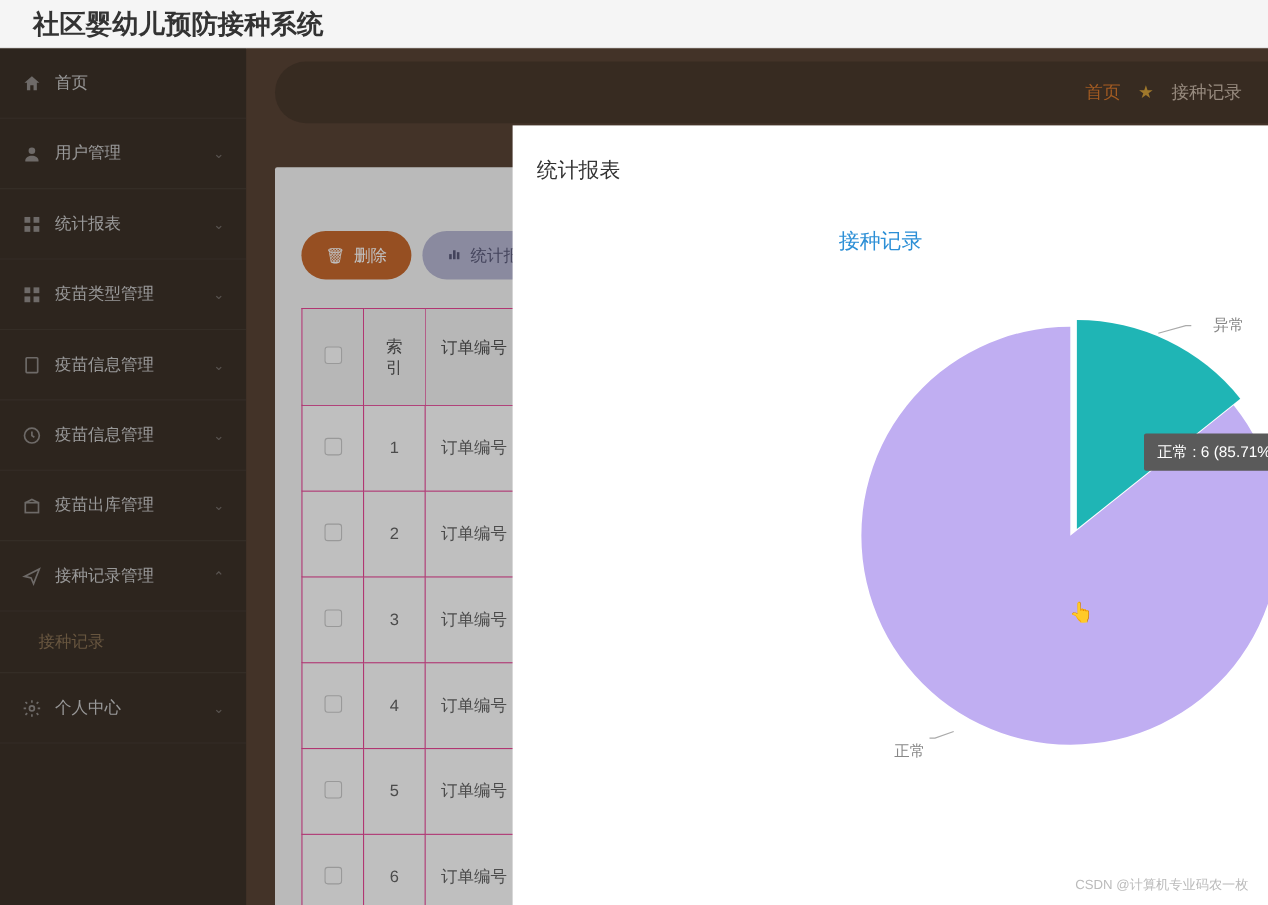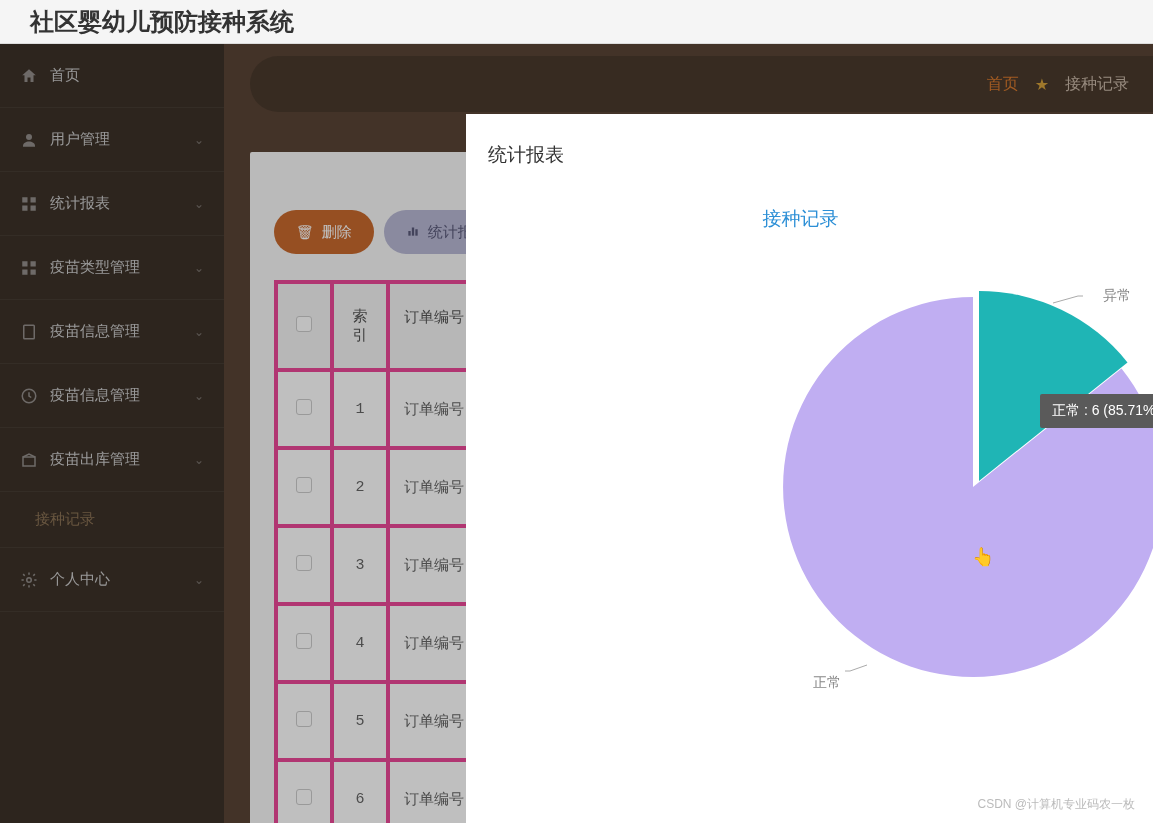--- a/index.html
+++ b/index.html
@@ -123,26 +123,25 @@
   color: #5a5a7a;
 }
 .btn .ico { font-size: 14px; }
 .table {
   width: calc(100% - 24px);
   margin-left: 24px;
   border-collapse: collapse;
   background: #fff;
 }
 .table th, .table td {
-  border: 4px solid #ec4899;
+  border: 1px solid #ec4899;
   padding: 0 14px;
   text-align: left;
   color: #666;
   font-size: 15px;
-  font-family: Liberation Mono, monospace;
 }
 .table th {
   background: #f5f5f5;
   height: 88px;
   font-weight: 500;
   color: #555;
   position: relative;
 }
 .table td {
   height: 78px;
@@ -316,20 +315,29 @@
     </div>
     <div class="sidebar-item">
       <span class="icon">
         <svg viewBox="0 0 24 24" width="18" height="18" fill="none" stroke="#ccc" stroke-width="2">
             <rect x="4" y="8" width="16" height="12"></rect>
             <path d="M4 8l8-4 8 4"></path>
           </svg>
       </span>
       <span class="label">疫苗出库管理</span>
       <span class="chevron">⌄</span>
+    </div>
+    <div class="sidebar-item">
+      <span class="icon">
+        <svg viewBox="0 0 24 24" width="18" height="18" fill="none" stroke="#ccc" stroke-width="2">
+            <path d="M3 12l18-9-7 18-3-7z"></path>
+          </svg>
+      </span>
+      <span class="label">接种记录管理</span>
+      <span class="chevron">⌃</span>
     </div>
     <div class="sidebar-item sub">
       <span class="label">接种记录</span>
     </div>
     <div class="sidebar-item">
       <span class="icon">
         <svg viewBox="0 0 24 24" width="18" height="18" fill="none" stroke="#ccc" stroke-width="2">
             <circle cx="12" cy="12" r="3"></circle>
             <path d="M12 2v3M12 19v3M4.2 4.2l2.1 2.1M17.7 17.7l2.1 2.1M2 12h3M19 12h3M4.2 19.8l2.1-2.1M17.7 6.3l2.1-2.1"></path>
           </svg>

